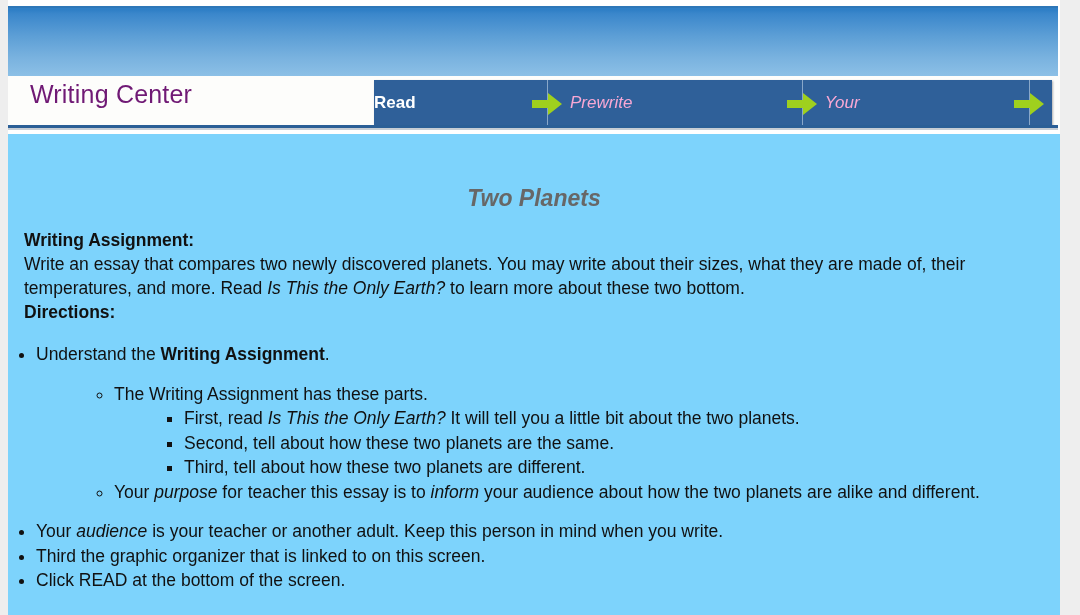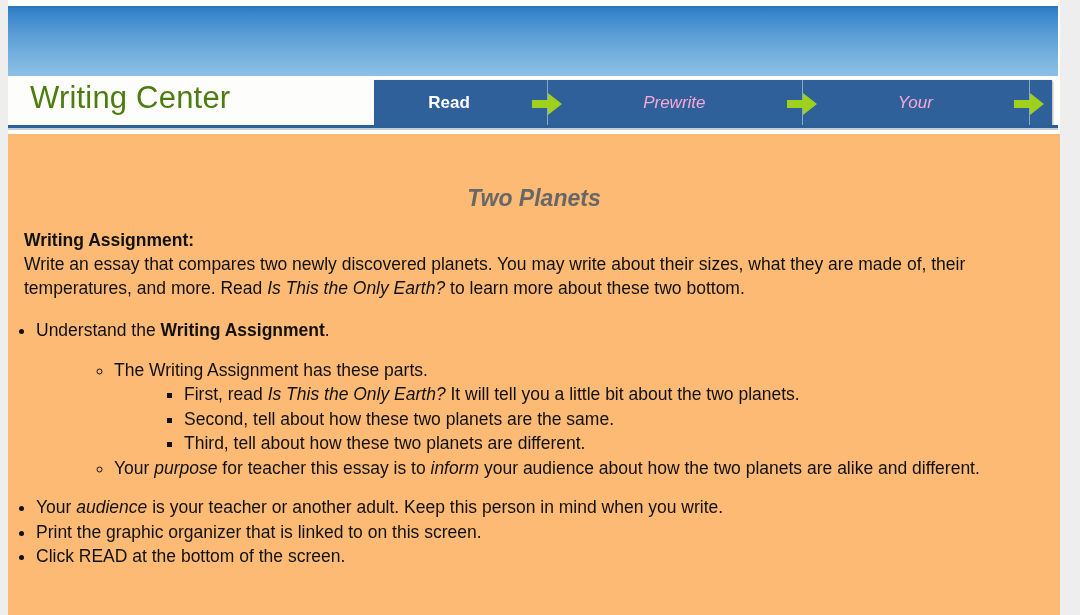--- a/index.html
+++ b/index.html
@@ -60,23 +60,23 @@
     top: 76px;
     width: 1052px;
     height: 50px;
     background: #fdfdfb;
   }
 
   .site-title {
     position: absolute;
     left: 30px;
     top: 80px;
-    font-size: 31px;
+    font-size: 25px;
     font-weight: 400;
-    color: #4d7c0f;
+    color: #701a75;
     letter-spacing: 0.2px;
     white-space: nowrap;
   }
 
   .header-rule {
     position: absolute;
     left: 8px;
     top: 125px;
     width: 1050px;
     height: 3px;
@@ -100,21 +100,21 @@
     height: 46px;
     background: #2f6099;
     display: flex;
     align-items: center;
     box-shadow: 1px 1px 2px rgba(0,0,0,0.30);
     box-sizing: border-box;
   }
 
   .tab {
     flex: 1 1 auto;
-    text-align: center;
+    text-align: left;
     font-size: 17px;
     white-space: nowrap;
     line-height: 46px;
   }
   .tab.active {
     font-weight: bold;
     color: #ffffff;
     font-style: normal;
     flex: 0 0 150px;
   }
@@ -143,21 +143,21 @@
     top: 12px;
   }
 
   
   .content {
     position: absolute;
     left: 8px;
     top: 134px;
     width: 1052px;
     height: 481px;
-    background: #fdba74;
+    background: #7dd3fc;
     color: #111111;
     font-size: 17.5px;
     line-height: 24px;
   }
 
   .doc-title {
     text-align: center;
     font-size: 23px;
     font-weight: bold;
     font-style: italic;
@@ -247,35 +247,36 @@
   <div class="header-rule"></div>
   <div class="header-rule-soft"></div>
 
   <div class="content">
 
     <div class="doc-title">Two Planets</div>
 
     <div class="para-block">
       <div class="lead">Writing Assignment:</div>
       <div class="body-line"><span>Write an essay that compares two newly discovered planets. You may write about their sizes, what they are made of, their temperatures, and more. Read </span><i>Is This the Only Earth?</i><span> to learn more about these two bottom.</span></div>
+      <div class="lead">Directions:</div>
     </div>
 
     <ul class="lvl1">
       <li><span>Understand the </span><b>Writing Assignment</b><span>.</span>
         <ul class="lvl2">
           <li><span>The Writing Assignment has these parts.</span>
             <ul class="lvl3">
               <li><span>First, read </span><i>Is This the Only Earth?</i><span> It will tell you a little bit about the two planets.</span></li>
               <li>Second, tell about how these two planets are the same.</li>
               <li>Third, tell about how these two planets are different.</li>
             </ul>
           </li>
           <li><span>Your </span><i>purpose</i><span> for teacher this essay is to </span><i>inform</i><span> your audience about how the two planets are alike and different.</span></li>
         </ul>
       </li>
       <li><span>Your </span><i>audience</i><span> is your teacher or another adult. Keep this person in mind when you write.</span></li>
-      <li>Print the graphic organizer that is linked to on this screen.</li>
+      <li>Third the graphic organizer that is linked to on this screen.</li>
       <li>Click READ at the bottom of the screen.</li>
     </ul>
 
   </div>
 
 </div>
 
 </body></html>

